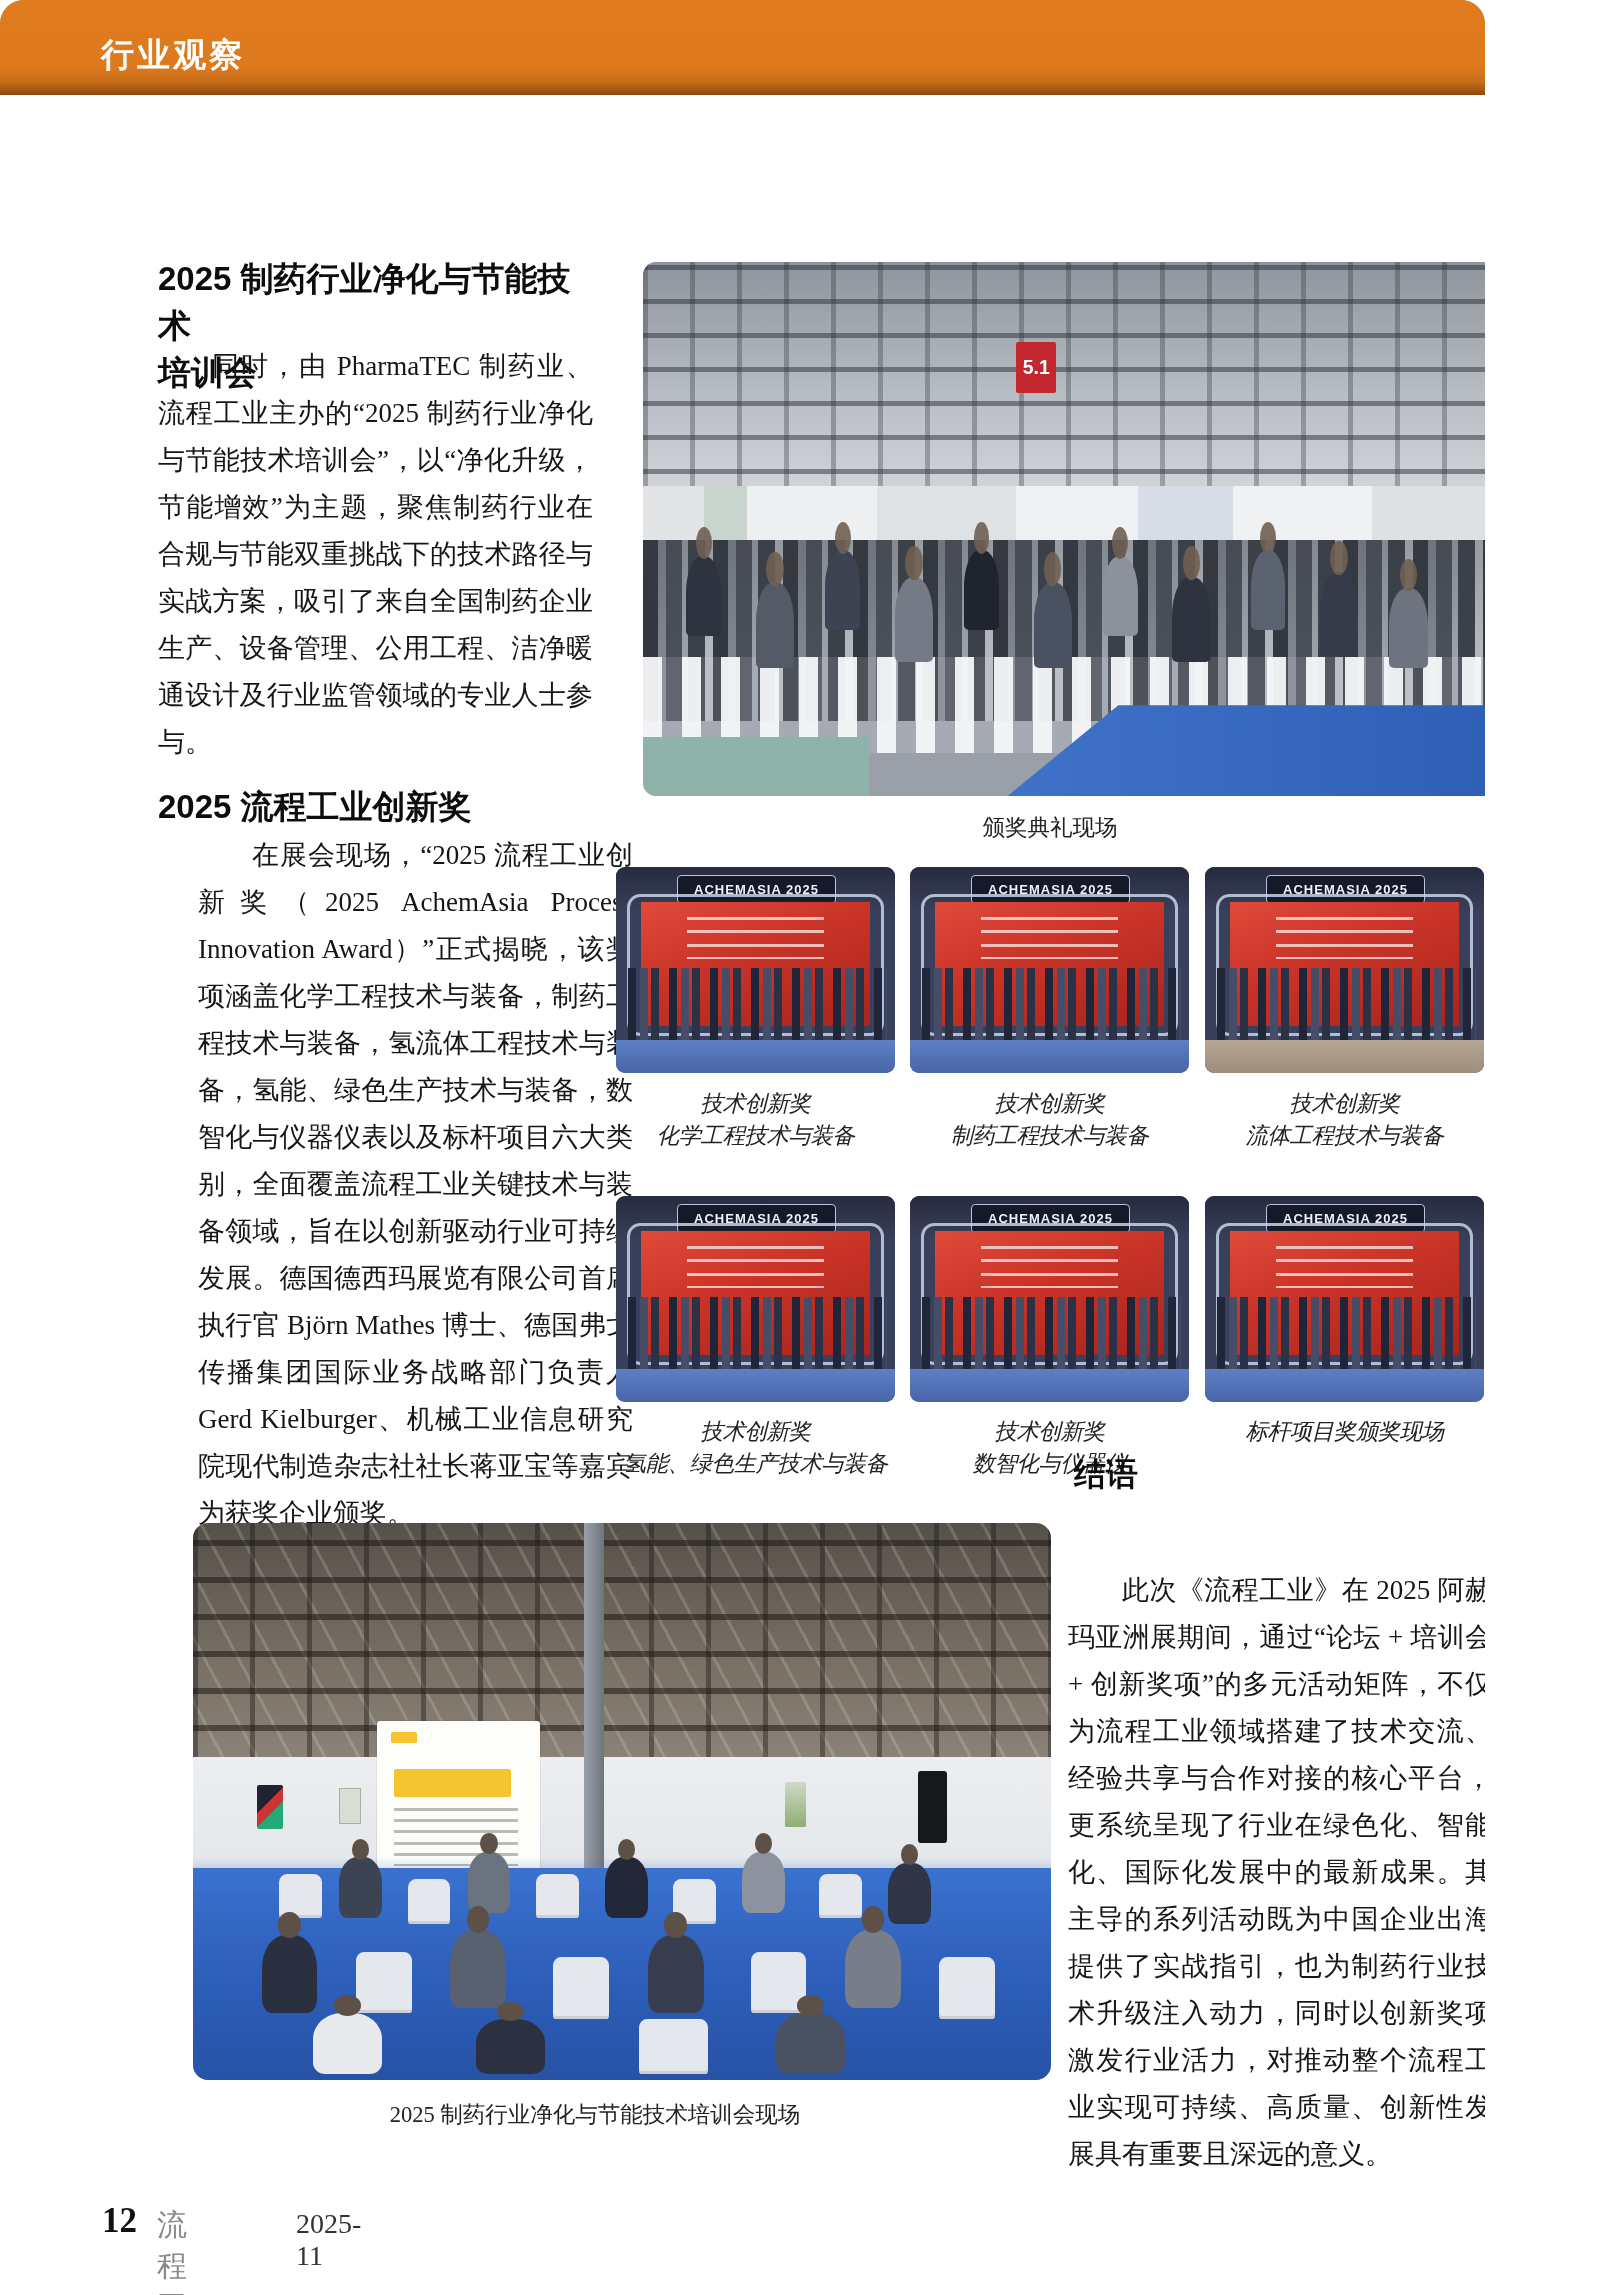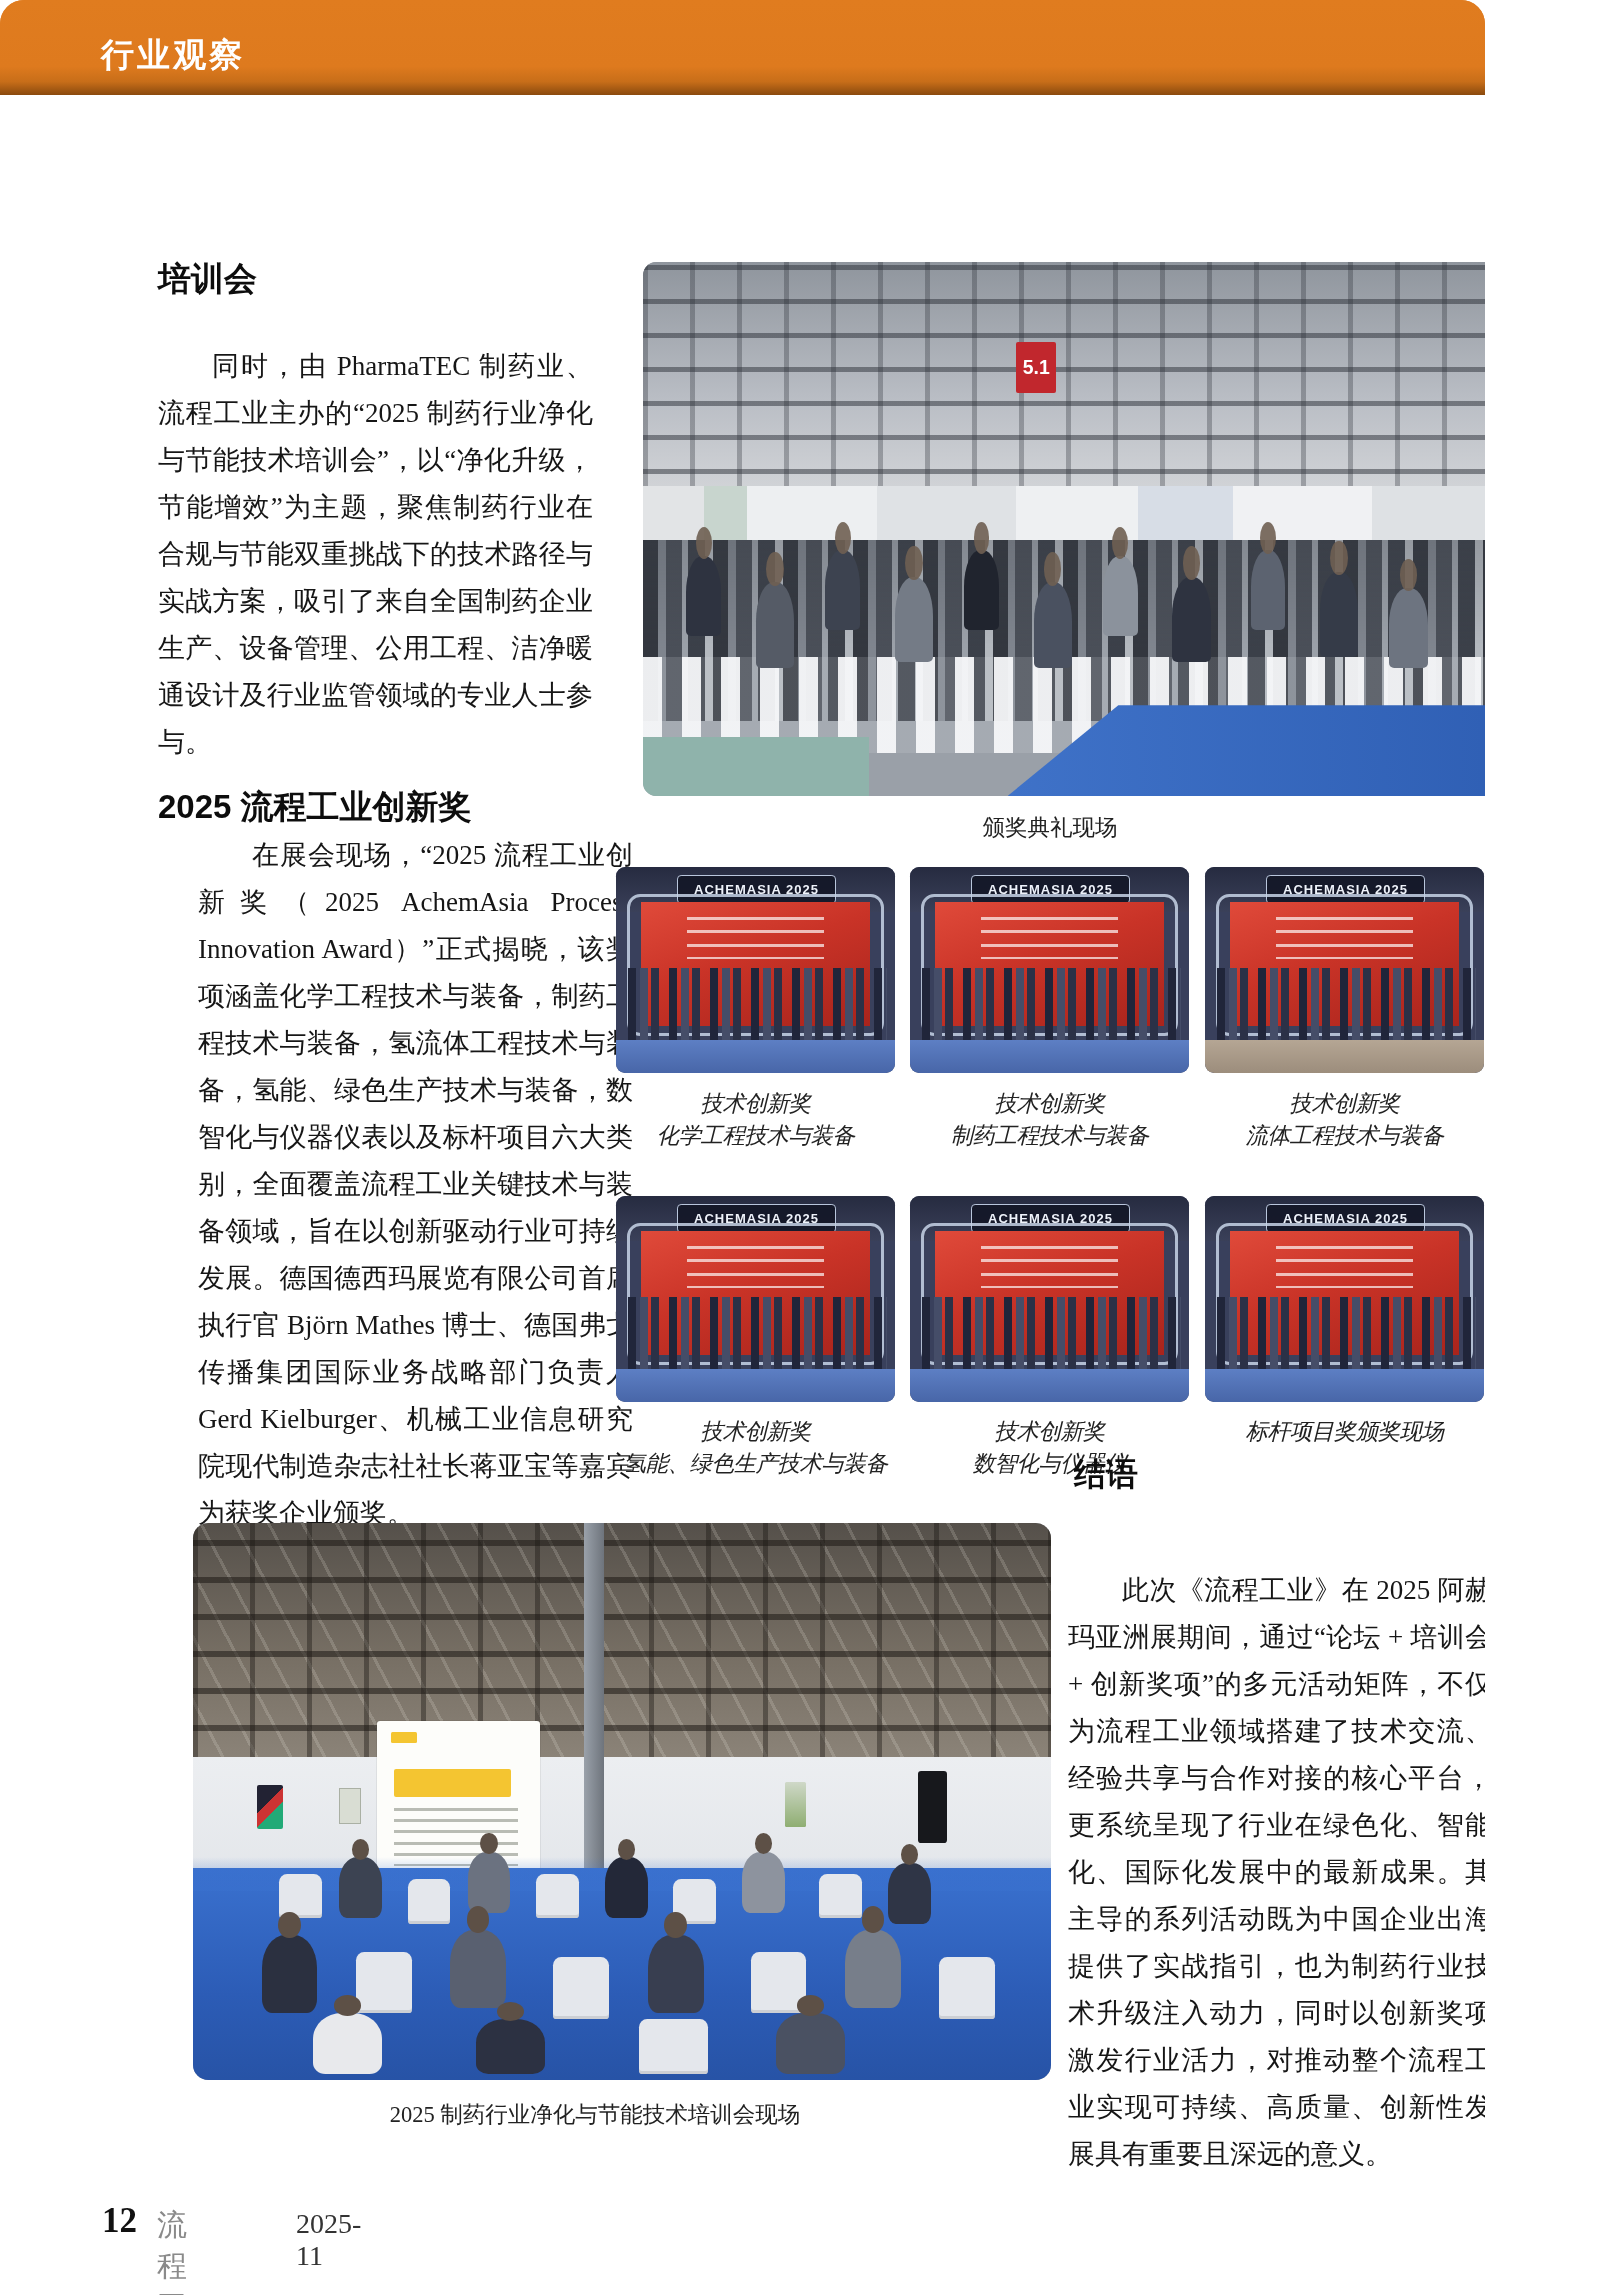--- a/index.html
+++ b/index.html
@@ -138,20 +138,21 @@
 </head>
 <body>
 
 <div class="page">
 
   <div class="topbar">
     <span class="topbar-label">行业观察</span>
   </div>
 
   <div class="h-title" id="title1">
+    <div>2025 制药行业净化与节能技术</div>
     <div>培训会</div>
   </div>
   <div class="body-text" id="para1">同时，由 PharmaTEC 制药业、流程工业主办的“2025 制药行业净化与节能技术培训会”，以“净化升级，节能增效”为主题，聚焦制药行业在合规与节能双重挑战下的技术路径与实战方案，吸引了来自全国制药企业生产、设备管理、公用工程、洁净暖通设计及行业监管领域的专业人士参与。</div>
 
   <div class="h-title" id="title2">2025 流程工业创新奖</div>
   <div class="body-text" id="para2">在展会现场，“2025 流程工业创新奖（2025 AchemAsia Process Innovation Award）”正式揭晓，该奖项涵盖化学工程技术与装备，制药工程技术与装备，氢流体工程技术与装备，氢能、绿色生产技术与装备，数智化与仪器仪表以及标杆项目六大类别，全面覆盖流程工业关键技术与装备领域，旨在以创新驱动行业可持续发展。德国德西玛展览有限公司首席执行官 Björn Mathes 博士、德国弗戈传播集团国际业务战略部门负责人 Gerd Kielburger、机械工业信息研究院现代制造杂志社社长蒋亚宝等嘉宾为获奖企业颁奖。</div>
 
   <div class="photo" id="photo-ceremony">
     <div class="tc-ceiling"></div>
     <div class="tc-wall"></div>

